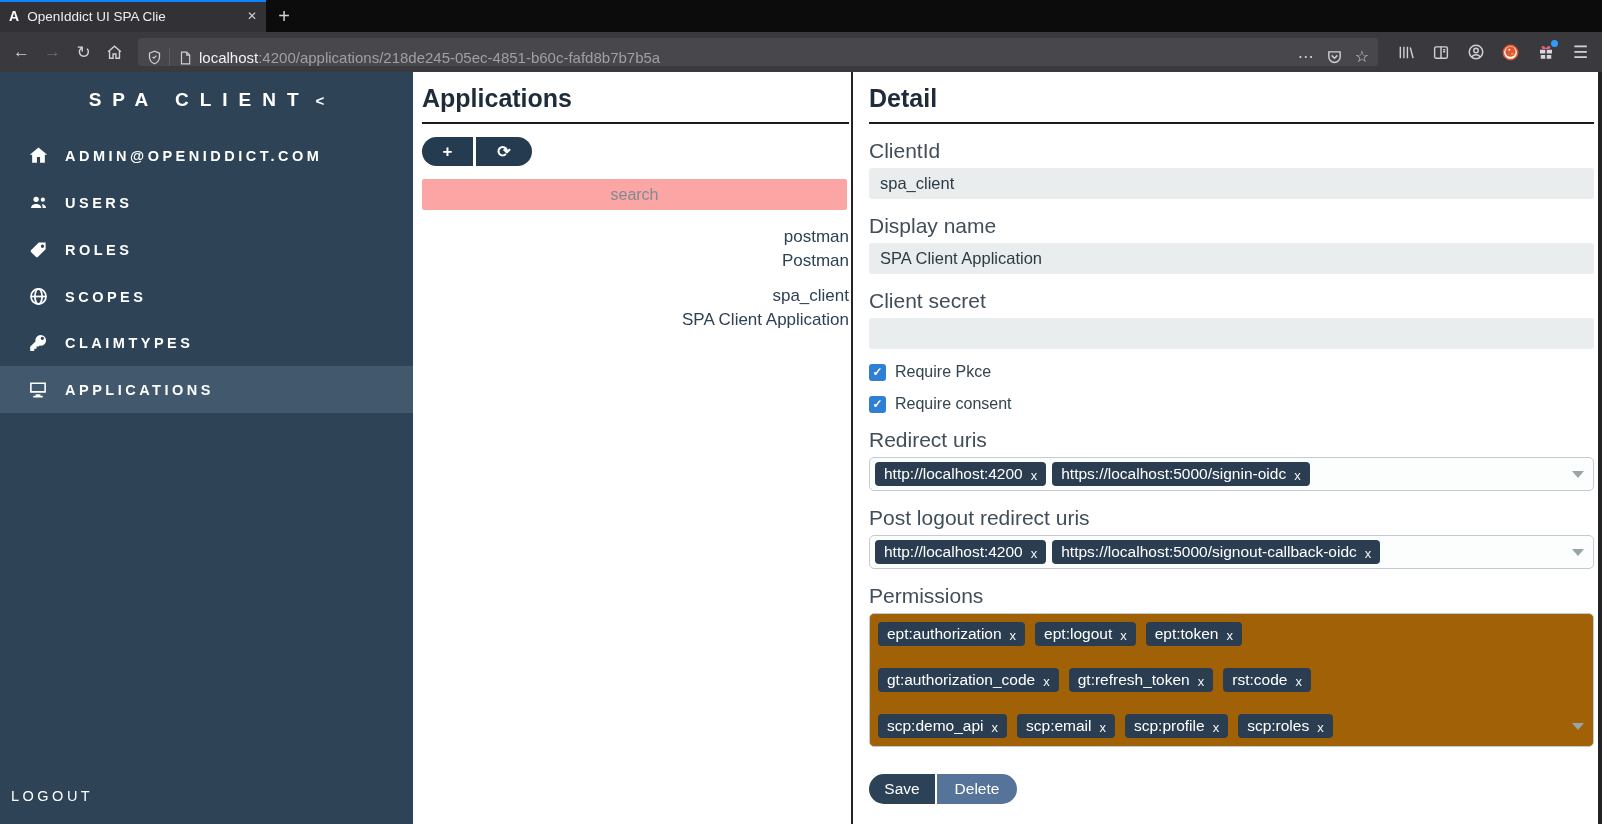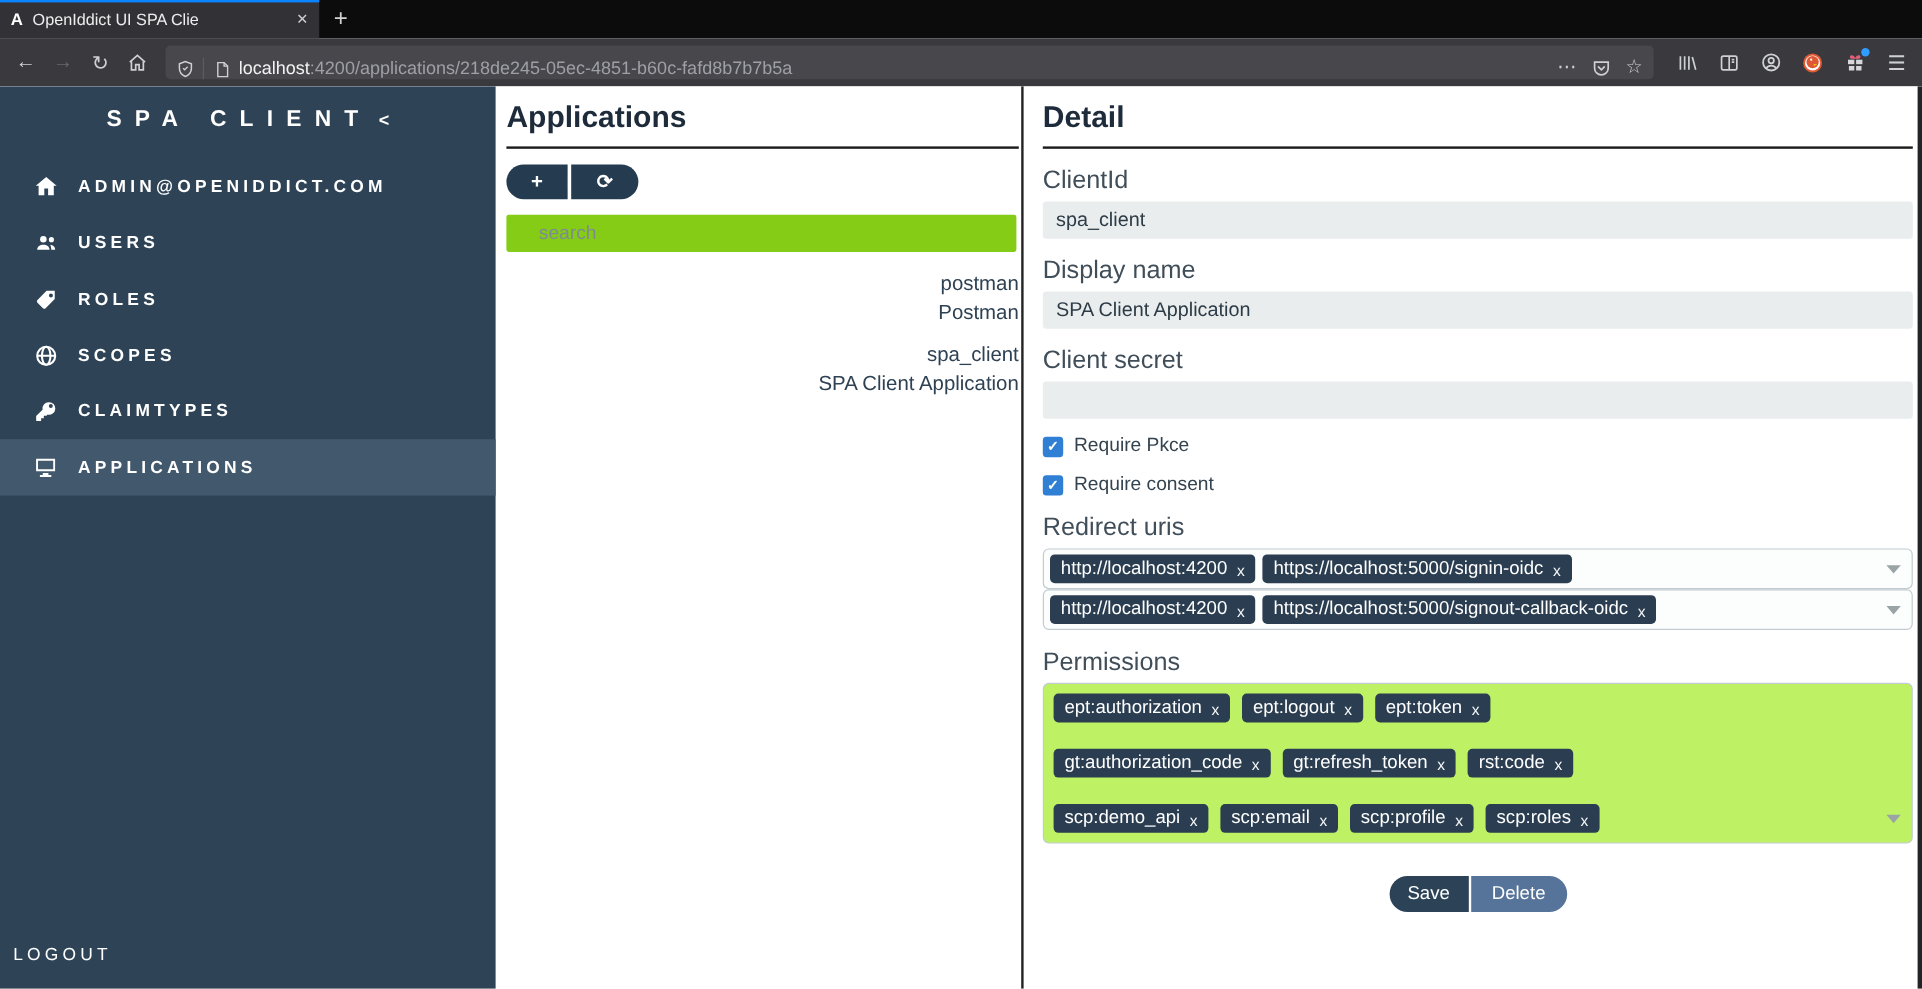--- a/index.html
+++ b/index.html
@@ -54,47 +54,47 @@
 
   
   .apps-panel { width:440px; flex-shrink:0; border-right:2px solid #232323; padding:12px 2px 0 9px; }
   .panel-heading { font-size:25px; font-weight:bold; color:#1d2b3a; margin-bottom:9px; }
   .panel-rule { border:0; border-top:2px solid #1b1b1b; margin:0 0 0 0; }
   .btn-row { display:flex; gap:3px; margin:13px 0 13px; }
   .pill-btn { background:#253b50; color:#fff; border:none; height:29px; display:flex;
      align-items:center; justify-content:center; cursor:pointer; font-family:inherit; }
   .pill-btn.left { width:51px; border-radius:15px 0 0 15px; font-size:17px; font-weight:bold; }
   .pill-btn.right { width:56px; border-radius:0 15px 15px 0; font-size:16px; font-weight:bold; }
-  .search-input { width:calc(100% - 2px); height:31px; background:#84cc16; border:none;
-     padding:0 27px; font-size:16px; color:#2c3b46; font-family:inherit; border-radius:2px; }
+  .search-input { width:calc(100% - 2px); height:31px; background:#fca5a5; border:none;
+     padding:0 27px; font-size:16px; color:#2c3b46; font-family:inherit; border-radius:2px;text-align:center; }
   .search-input::placeholder { color:#7f8b92; }
   .app-list { margin-top:15px;text-align:right; }
   .app-item { margin-bottom:11px; cursor:pointer; }
   .app-item div { font-size:17px; line-height:24px; color:#2e4254; }
 
   
   .detail-panel { flex:1; padding:12px 8px 0 16px; min-width:0; }
   .field-label { display:block; font-size:21px; color:#404e59; margin:15px 0 5px; }
   .text-input { width:100%; height:31px; background:#e9eded; border:none; border-radius:3px;
      padding:0 11px; font-size:16.5px; color:#2c3b46; font-family:inherit; }
   .check-row { display:flex; align-items:center; margin:14px 0; cursor:pointer; }
   .checkbox { width:17px; height:17px; background:#2f7fd4; border-radius:3px; color:#fff;
      font-size:12px; font-weight:bold; display:flex; align-items:center; justify-content:center;
      margin-right:9px; cursor:pointer; }
   .check-label { font-size:16px; color:#33434f; }
   .tag-box { position:relative; border:1px solid #c2cbcf; border-radius:5px; background:#fcfdfd;
      padding:4px 34px 4px 5px; display:flex; flex-wrap:wrap; gap:6px; align-items:center; min-height:33px; }
-  .tag-box.perm { background:#bef264; padding:8px 34px 8px 8px; gap:11px 10px; }
+  .tag-box.perm { background:#a16207; padding:8px 34px 8px 8px; gap:11px 10px; }
   .tag { background:#2b3e51; color:#fff; border-radius:4px; padding:3px 9px; font-size:15.5px;
      display:inline-flex; align-items:flex-end; white-space:nowrap; cursor:default; }
   .tag .x { font-size:13px; margin-left:8px; cursor:pointer; opacity:.95; }
   .dd-arrow { position:absolute; right:9px; top:50%; margin-top:-3px; width:0; height:0;
      border-left:6px solid transparent; border-right:6px solid transparent; border-top:7px solid #9aa3a6; cursor:pointer; }
   .tag-box.perm .dd-arrow { top:auto; bottom:16px; margin-top:0; }
-  .action-row { display:flex; gap:2px; margin-top:27px;justify-content:center; }
+  .action-row { display:flex; gap:2px; margin-top:27px; }
   .action-btn { border:none; color:#fff; height:30px; font-size:15.5px; cursor:pointer; font-family:inherit; }
   .action-btn.save { background:#2c4257; width:66px; border-radius:15px 0 0 15px; }
   .action-btn.delete { background:#567499; width:80px; border-radius:0 15px 15px 0; }
 </style>
 </head>
 <body>
 
 <div class="tab-bar">
   <div class="tab">
     <span class="favicon">A</span>
@@ -290,20 +290,21 @@
           <span>http://localhost:4200</span>
           <span class="x">x</span>
         </span>
       <span class="tag">
           <span>https://localhost:5000/signin-oidc</span>
           <span class="x">x</span>
         </span>
       <span class="dd-arrow"></span>
     </div>
 
+    <label class="field-label">Post logout redirect uris</label>
     <div class="tag-box">
       <span class="tag">
           <span>http://localhost:4200</span>
           <span class="x">x</span>
         </span>
       <span class="tag">
           <span>https://localhost:5000/signout-callback-oidc</span>
           <span class="x">x</span>
         </span>
       <span class="dd-arrow"></span>

